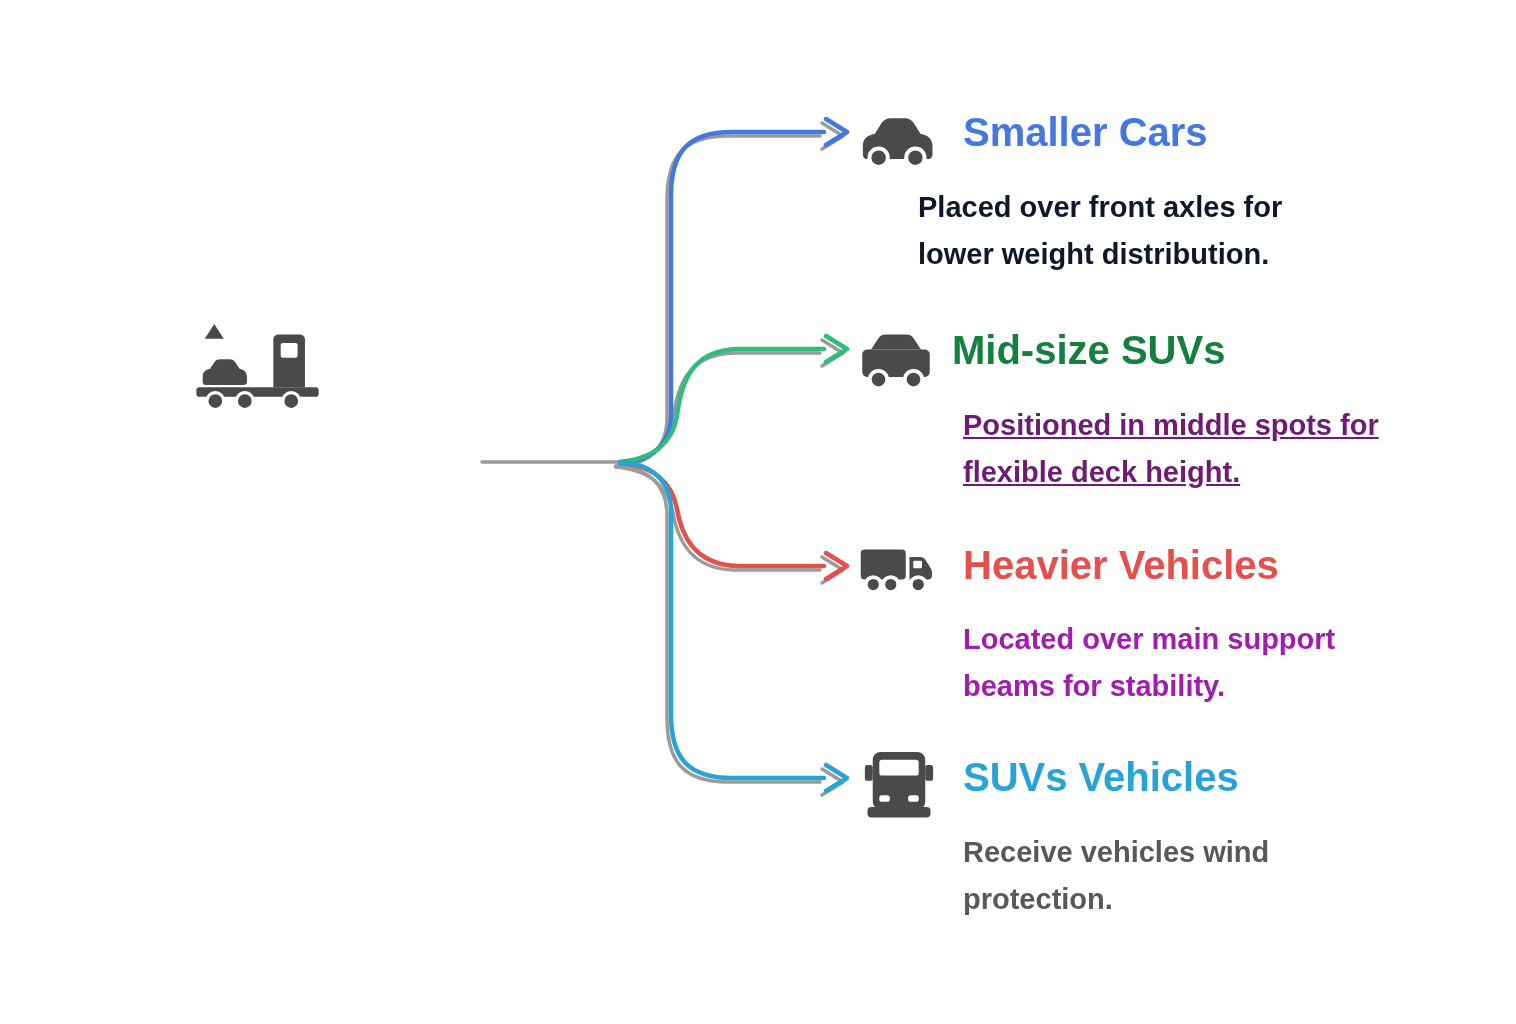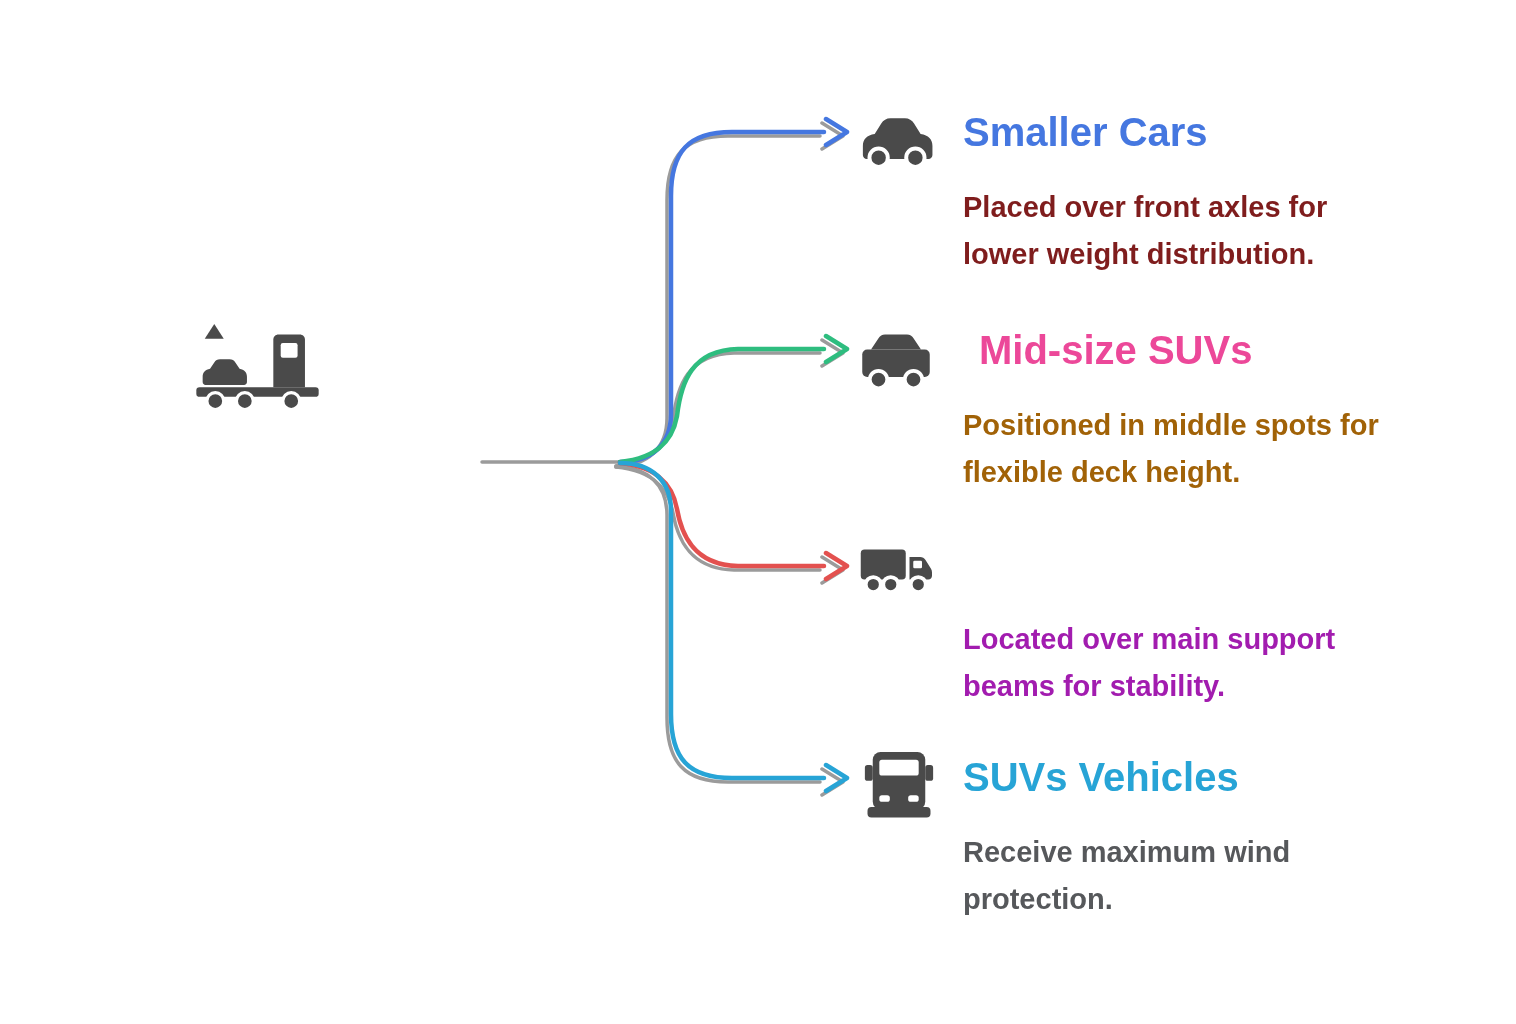--- a/index.html
+++ b/index.html
@@ -57,58 +57,59 @@
   <div class="abs b-icon" style="left:853px;top:96px;">
     <svg viewBox="0 0 64 64">
       <g fill="#4a4a4a">
         <path d="M6 38c0-5 3-8 9-9l5-8c1.5-2.5 4-4 7-4h11c3 0 5.5 1.5 7 4l5 8c6 1 9 4 9 9v7c0 1.7-1.3 3-3 3h-47c-1.7 0-3-1.3-3-3z"></path>
         <circle cx="18" cy="47" r="7" stroke="#fff" stroke-width="3"></circle>
         <circle cx="46" cy="47" r="7" stroke="#fff" stroke-width="3"></circle>
       </g>
     </svg>
   </div>
   <div class="abs branch-title" style="left: 963px; top: 108px; color: rgb(69, 119, 224);">Smaller Cars</div>
-  <div class="abs branch-desc" style="left: 963px; top: 184px; color: #7f1d1d;">Placed over front axles for lower weight distribution.</div>
+  <div class="abs branch-desc" style="left: 918px; top: 184px; color: #0f172a;">Placed over front axles for lower weight distribution.</div>
 
   <div class="abs b-icon" style="left:850px;top:322px;width:92px;height:80px;">
     <svg viewBox="0 0 64 64">
       <g fill="#4a4a4a">
         <rect x="5" y="22" width="54" height="22" rx="4"></rect>
         <path d="M12 22 l6-9c1-1.8 3-3 5.2-3h17.6c2.2 0 4.2 1.2 5.2 3l6 9z"></path>
         <circle cx="18" cy="46" r="7" stroke="#fff" stroke-width="3"></circle>
         <circle cx="46" cy="46" r="7" stroke="#fff" stroke-width="3"></circle>
       </g>
     </svg>
   </div>
-  <div class="abs branch-title" style="left: 979px; top: 326px; color: #ec4899;">Mid-size SUVs</div>
-  <div class="abs branch-desc" style="left: 963px; top: 402px; color: #a16207;">Positioned in middle spots for flexible deck height.</div>
+  <div class="abs branch-title" style="left: 952px; top: 326px; color: #15803d;">Mid-size SUVs</div>
+  <div class="abs branch-desc" style="left: 963px; top: 402px; color: #701a75; text-decoration: underline;">Positioned in middle spots for flexible deck height.</div>
 
   <div class="abs b-icon" style="left:851px;top:532px;width:92px;height:80px;">
     <svg viewBox="0 0 64 64">
       <g fill="#4a4a4a">
         <rect x="3" y="14" width="36" height="24" rx="3"></rect>
         <path d="M42 20h8.5c1.8 0 3.4.9 4.3 2.4l4.4 7c.5.9.8 1.9.8 2.9v2.7c0 1.7-1.3 3-3 3h-15z"></path>
         <circle cx="13" cy="42" r="6" stroke="#fff" stroke-width="3"></circle>
         <circle cx="27" cy="42" r="6" stroke="#fff" stroke-width="3"></circle>
         <circle cx="49" cy="42" r="6" stroke="#fff" stroke-width="3"></circle>
       </g>
       <rect x="45" y="23" width="7" height="6" rx="1" fill="#fff"></rect>
     </svg>
   </div>
+  <div class="abs branch-title" style="left: 963px; top: 541px; color: rgb(227, 81, 79);">Heavier Vehicles</div>
   <div class="abs branch-desc" style="left: 963px; top: 616px; color: #a21caf;">Located over main support beams for stability.</div>
 
   <div class="abs b-icon" style="left:855px;top:744px;">
     <svg viewBox="0 0 64 64">
       <g fill="#4a4a4a">
         <rect x="6" y="16" width="6" height="12" rx="2"></rect>
         <rect x="52" y="16" width="6" height="12" rx="2"></rect>
         <rect x="12" y="6" width="40" height="44" rx="6"></rect>
         <rect x="8" y="48" width="48" height="8" rx="3"></rect>
       </g>
       <rect x="17" y="12" width="30" height="12" rx="2" fill="#fff"></rect>
       <rect x="17" y="39" width="8" height="5" rx="2" fill="#fff"></rect>
       <rect x="39" y="39" width="8" height="5" rx="2" fill="#fff"></rect>
     </svg>
   </div>
   <div class="abs branch-title" style="left: 963px; top: 753px; color: rgb(39, 164, 214);">SUVs Vehicles</div>
-  <div class="abs branch-desc" style="left: 963px; top: 829px; color: rgb(86, 88, 91);">Receive maximum wind protection.</div>
+  <div class="abs branch-desc" style="left: 963px; top: 829px; color: rgb(86, 88, 91);">Receive vehicles wind protection.</div>
 
 </div>
 
 </body></html>

